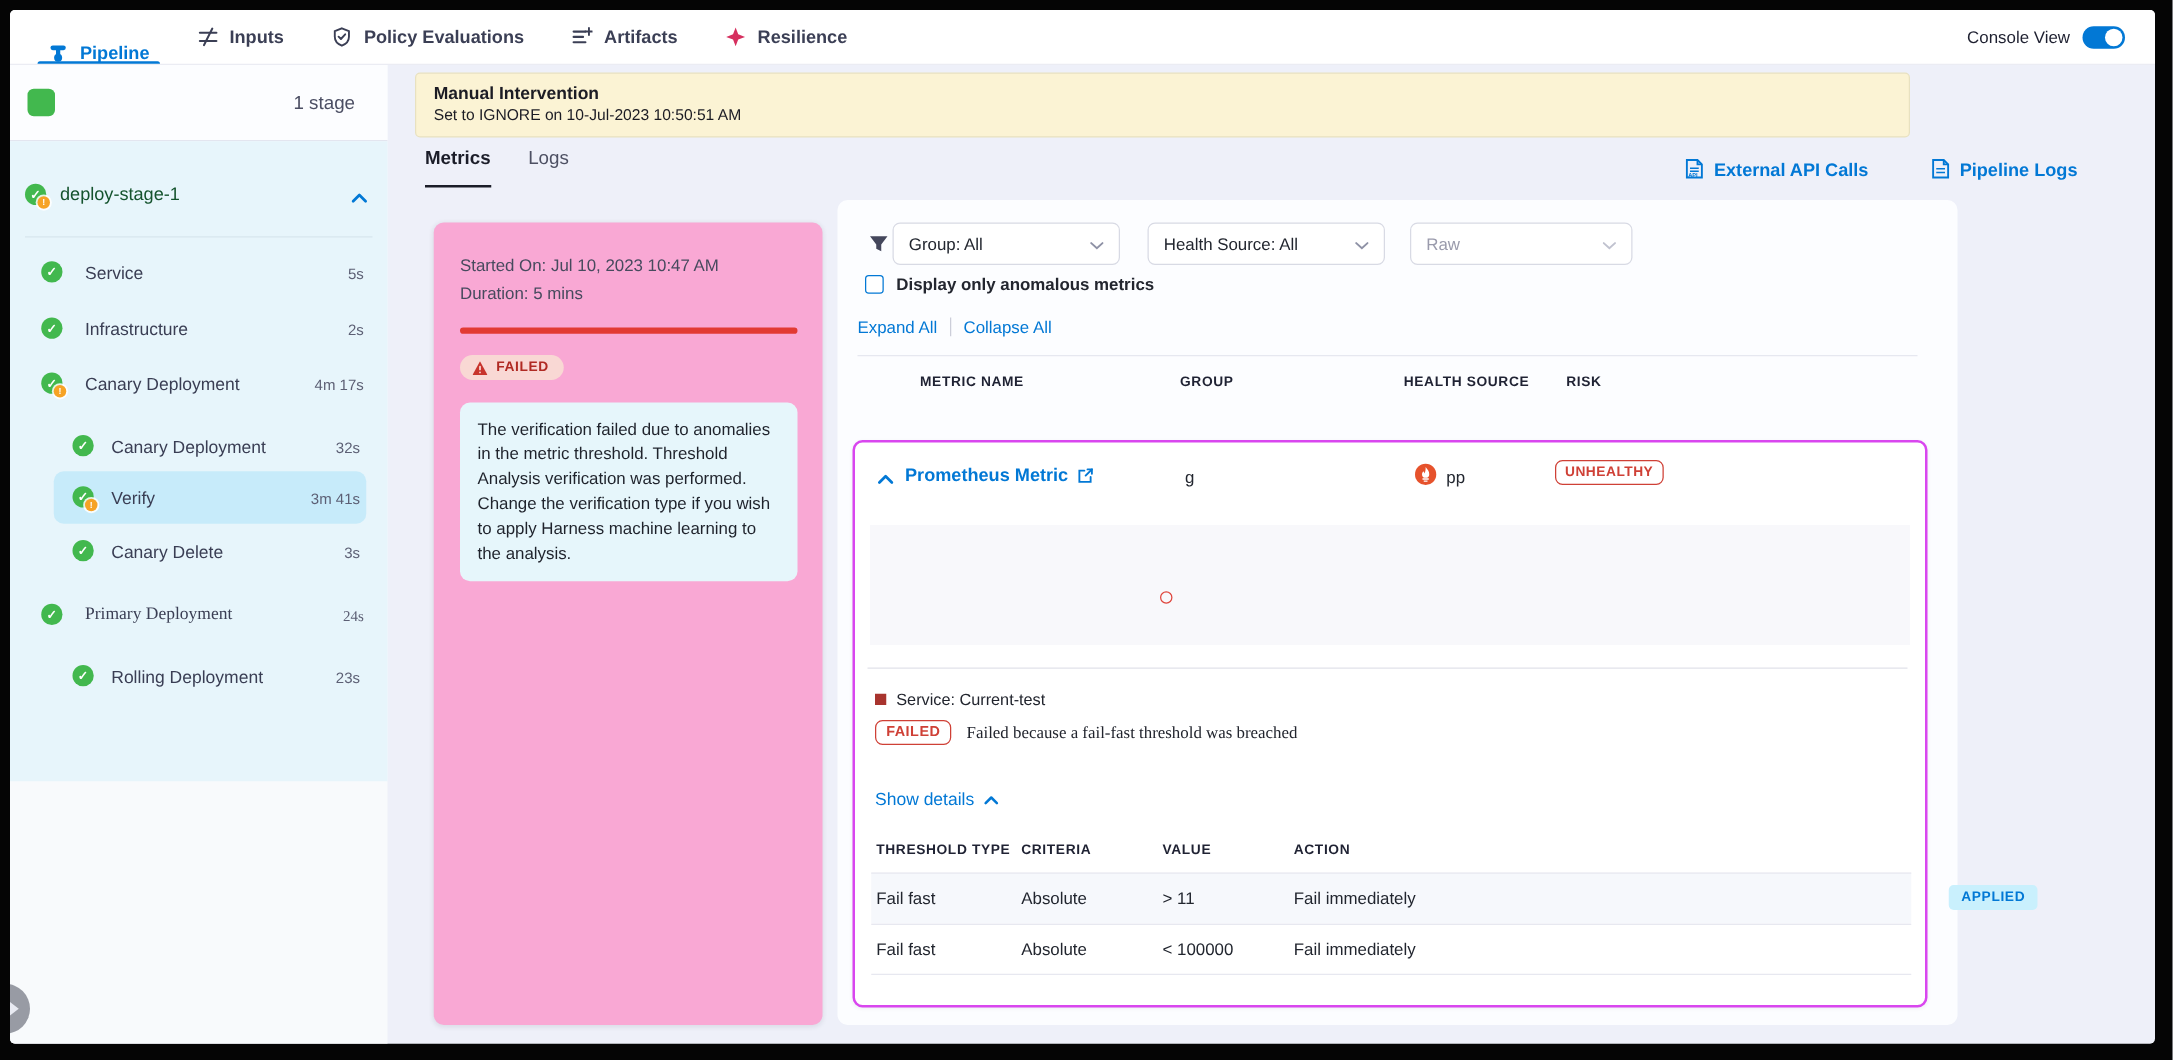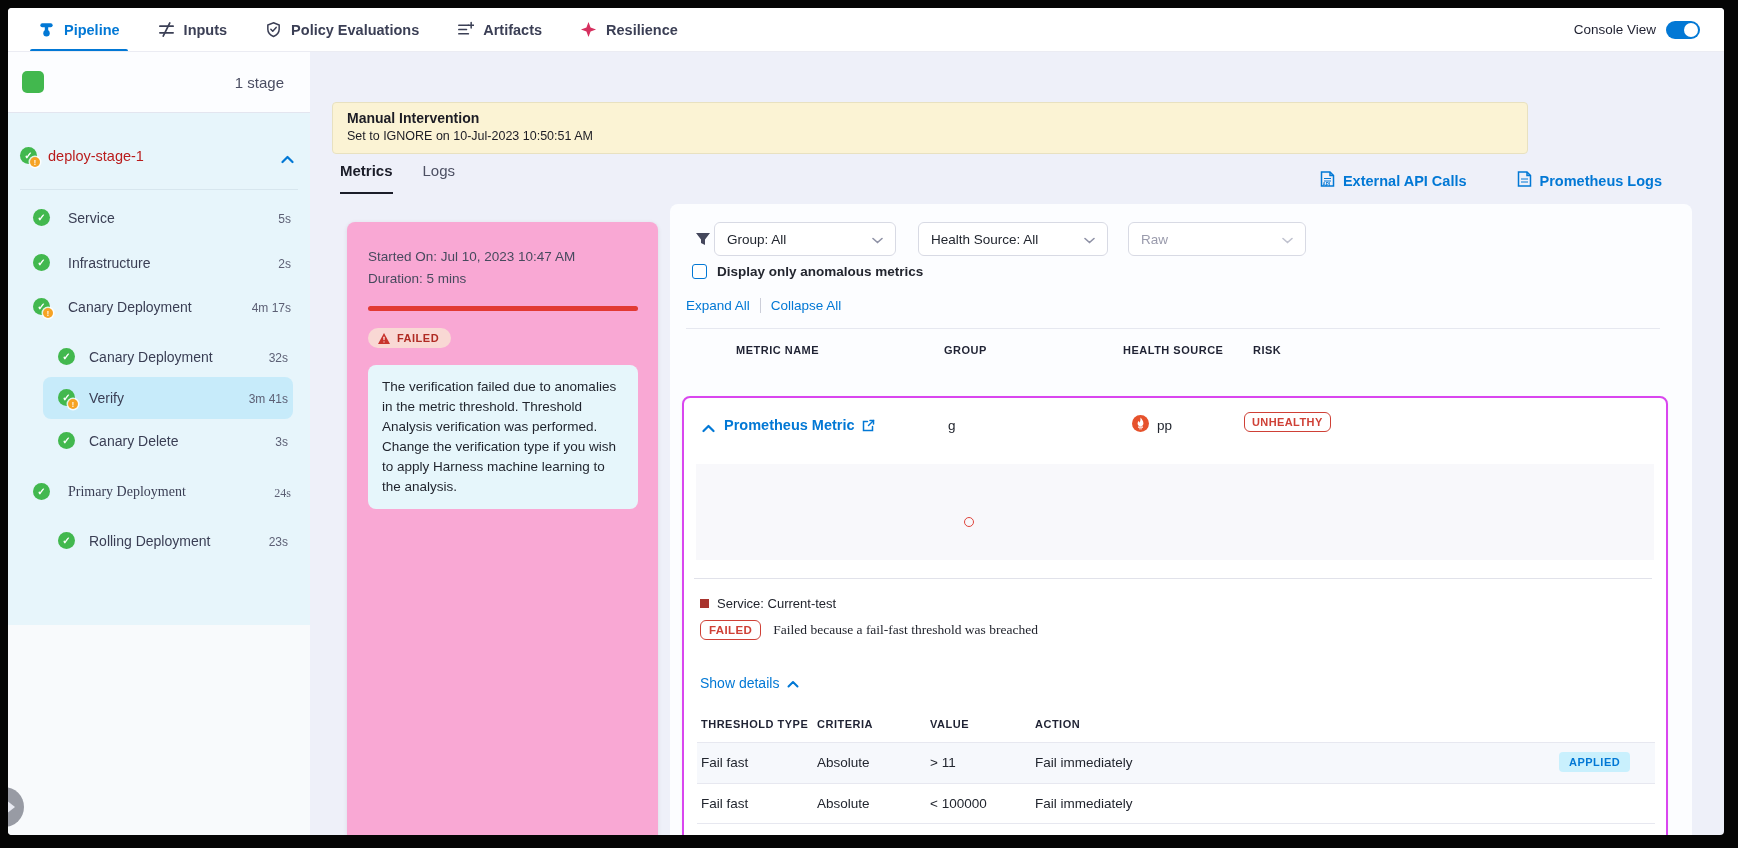--- a/index.html
+++ b/index.html
@@ -3,72 +3,72 @@
 <meta charset="utf-8">
 <style>
   * { box-sizing: border-box; margin: 0; padding: 0; }
   html,body { width:1738px; height:848px; }
   body { background:#050505; font-family:"Liberation Sans", sans-serif; position:relative; overflow:hidden; }
   .frame { position:absolute; left:8px; top:8px; width:1716px; height:827px; background:#eef0f9; border-radius:4px; overflow:hidden; }
 
   
   .topnav { position:absolute; left:0; top:0; right:0; height:44px; background:#ffffff; border-bottom:1px solid #ebecf3; display:flex; align-items:center; padding:0 24px 0 30px; gap:38px; z-index:5; }
   .nav-tab { position:relative; height:100%; display:flex; align-items:center; gap:9px; font-size:14.5px; font-weight:600; color:#3b3f55; cursor:pointer; }
-  .nav-tab.active { color:#0278d5; }
+  .nav-tab.active { color:#0278d5;align-items:flex-end; }
   .nav-tab.active .nav-underline { position:absolute; left:-8px; right:-8px; bottom:0; height:2.5px; background:#0278d5; border-radius:2px 2px 0 0; }
   .nav-tab svg { display:block; }
   .console { margin-left:auto; display:flex; align-items:center; gap:10px; font-size:13.5px; font-weight:400; color:#1e2030; }
   .toggle { width:34px; height:18px; border-radius:10px; background:#0278d5; position:relative; cursor:pointer; }
   .toggle .knob { position:absolute; right:2px; top:2px; width:14px; height:14px; border-radius:50%; background:#fff; }
 
   
   .sidebar { position:absolute; left:0; top:44px; width:302px; bottom:0; background:#f8fafc; }
   .sidebar-top { position:relative; height:61px; background:#fcfdff; border-bottom:1px solid #e3e5ef; }
   .stage-square { position:absolute; left:14px; top:19px; width:22px; height:22px; border-radius:5px; background:#42b84e; cursor:pointer; }
   .stage-count { position:absolute; right:26px; top:22px; font-size:15px; color:#4b4e63; }
   .stage-list { position:absolute; top:61px; left:0; right:0; height:512px; background:#e7f5fb; }
   .stage-row { position:absolute; left:0; right:0; top:26px; height:36px; cursor:pointer; }
-  .stage-row .stage-name { position:absolute; left:40px; top:9px; font-size:14.5px; color:#b91c1c; }
+  .stage-row .stage-name { position:absolute; left:40px; top:9px; font-size:14.5px; color:#14532d; }
   .stage-row .chev { position:absolute; right:16px; top:11px; }
   .list-divider { position:absolute; left:12px; right:12px; top:76px; border-top:1px solid #d7e6ee; }
   .step { position:absolute; left:0; right:0; height:34px; cursor:pointer; }
   .step .lbl { position:absolute; top:9px; font-size:14px; color:#3a3e54; z-index:2; }
   .step .dur { position:absolute; top:11px; font-size:12px; color:#5c5f74; z-index:2; }
   .step.lv1 .icon-wrap { left:25px; } .step.lv1 .lbl { left:60px; } .step.lv1 .dur { right:19px; }
   .step.lv2 .icon-wrap { left:50px; } .step.lv2 .lbl { left:81px; } .step.lv2 .dur { right:22px; }
   .step.selected::before { content:""; position:absolute; left:35px; right:17px; top:-4px; bottom:-4px; background:#c7ebfa; border-radius:8px; }
   .icon-wrap { position:absolute; top:8px; z-index:2; }
   .ckc { position:relative; width:17px; height:17px; border-radius:50%; background:#42b84e; color:#fff; font-size:10px; font-weight:bold; display:flex; align-items:center; justify-content:center; }
   .ckc::before { content:"\2713"; }
   .ckc.warn::after { content:"!"; position:absolute; right:-3px; bottom:-3px; width:10px; height:10px; border-radius:50%; background:#f6a325; color:#fff; font-size:7px; font-weight:bold; display:flex; align-items:center; justify-content:center; box-shadow:0 0 0 1.5px rgba(255,255,255,.85); }
   .edge-btn { position:absolute; left:-24px; top:779px; width:40px; height:40px; border-radius:50%; background:#989ba4; cursor:pointer; z-index:6; }
   .edge-btn::after { content:""; position:absolute; right:9px; top:13px; border-left:9px solid #e8eaf2; border-top:7px solid transparent; border-bottom:7px solid transparent; }
 
   
-  .main { position:absolute; left:302px; top:44px; right:0; bottom:0;margin-top:44px; }
+  .main { position:absolute; left:302px; top:44px; right:0; bottom:0; }
   .banner { position:absolute; left:22px; top:6px; width:1196px; height:52px; background:#fbf3d4; border:1px solid #e8e1c0; border-radius:4px; padding:7px 14px; }
   .banner .b-title { font-size:14px; font-weight:bold; color:#1c1c24; }
   .banner .b-sub { margin-top:3px; font-size:12.5px; color:#1c1c24; }
   .ctabs { position:absolute; left:30px; top:66px; display:flex; gap:30px; height:32px; }
   .ctab { font-size:15px; color:#4d5063; cursor:pointer; padding-bottom:9px; }
   .ctab.active { font-weight:bold; color:#1b1d29; border-bottom:2.5px solid #1b1d29; }
   .hlinks { position:absolute; right:62px; top:74px; display:flex; gap:50px; }
   .hlink { display:flex; align-items:center; gap:8px; color:#0278d5; font-size:14.5px; font-weight:bold; cursor:pointer; }
 
   
   .sum-card { position:absolute; left:37px; top:126px; width:311px; height:642px; background:#f9a8d4; border-radius:8px; box-shadow:0 1px 4px rgba(40,41,61,.10); padding:27px 20px 0 21px; }
   .sum-line { font-size:13.5px; color:#474a5e; }
   .sum-line + .sum-line { margin-top:7px; }
   .redbar { margin-top:20px; height:5px; background:#e23a33; border-radius:3px; }
   .failed-pill { margin-top:17px; display:inline-flex; align-items:center; gap:7px; background:#f9d8d4; border-radius:12px; padding:4px 12px 4px 10px; }
   .failed-pill span { font-size:11px; font-weight:bold; letter-spacing:.5px; color:#b02a23; }
   .sum-msg { margin-top:17px; background:#e6f6fb; border-radius:8px; padding:12px 14px; font-size:13.5px; line-height:1.48; color:#1f232c; }
 
   
-  .panel { position:absolute; left:360px; top:108px; width:1022px; height:660px; background:#fcfdff; border-radius:8px; }
+  .panel { position:absolute; left:360px; top:108px; width:896px; height:660px; background:#fcfdff; border-radius:8px; }
   .funnel { position:absolute; left:24px; top:26px; cursor:pointer; }
   .dd { position:absolute; top:18px; height:34px; background:#fff; border:1px solid #d8dae4; border-radius:6px; display:flex; align-items:center; padding:0 12px; font-size:13.5px; color:#22262f; cursor:pointer; }
   .dd .dd-val { flex:1; }
   .dd.placeholder .dd-val { color:#9a9bac; }
   .dd1 { left:44px;  width:182px; }
   .dd2 { left:248px; width:190px; }
   .dd3 { left:458px; width:178px; }
   .cb-row { position:absolute; left:22px; top:60px; display:flex; align-items:center; gap:10px;font-weight:bold; }
   .cb { width:15px; height:15px; border:1.5px solid #0278d5; border-radius:3px; background:#fff; cursor:pointer; }
   .cb-lbl { font-size:13.5px; color:#23262f; }
@@ -271,21 +271,21 @@
             </svg></span>
         <span>External API Calls</span>
       </div>
       <div class="hlink">
         <span><svg width="15" height="18" viewBox="0 0 15 18" fill="none" stroke="#0278d5" stroke-width="1.5">
               <path d="M1.5 2 H10 L13.5 5.5 V16 H1.5 Z"></path>
               <path d="M10 2 V5.5 H13.5"></path>
               <path d="M4 9 H11" stroke-width="1.2"></path>
               <path d="M4 12 H11" stroke-width="1.2"></path>
             </svg></span>
-        <span>Prometheus Logs</span>
+        <span>Pipeline Logs</span>
       </div>
     </div>
 
     <div class="sum-card">
       <div class="sum-line">Started On: Jul 10, 2023 10:47 AM</div>
       <div class="sum-line">Duration: 5 mins</div>
       <div class="redbar"></div>
       <div class="failed-pill">
         <svg width="12" height="11" viewBox="0 0 12 11">
             <path d="M6 0 L12 11 H0 Z" fill="#c8332c"></path>

